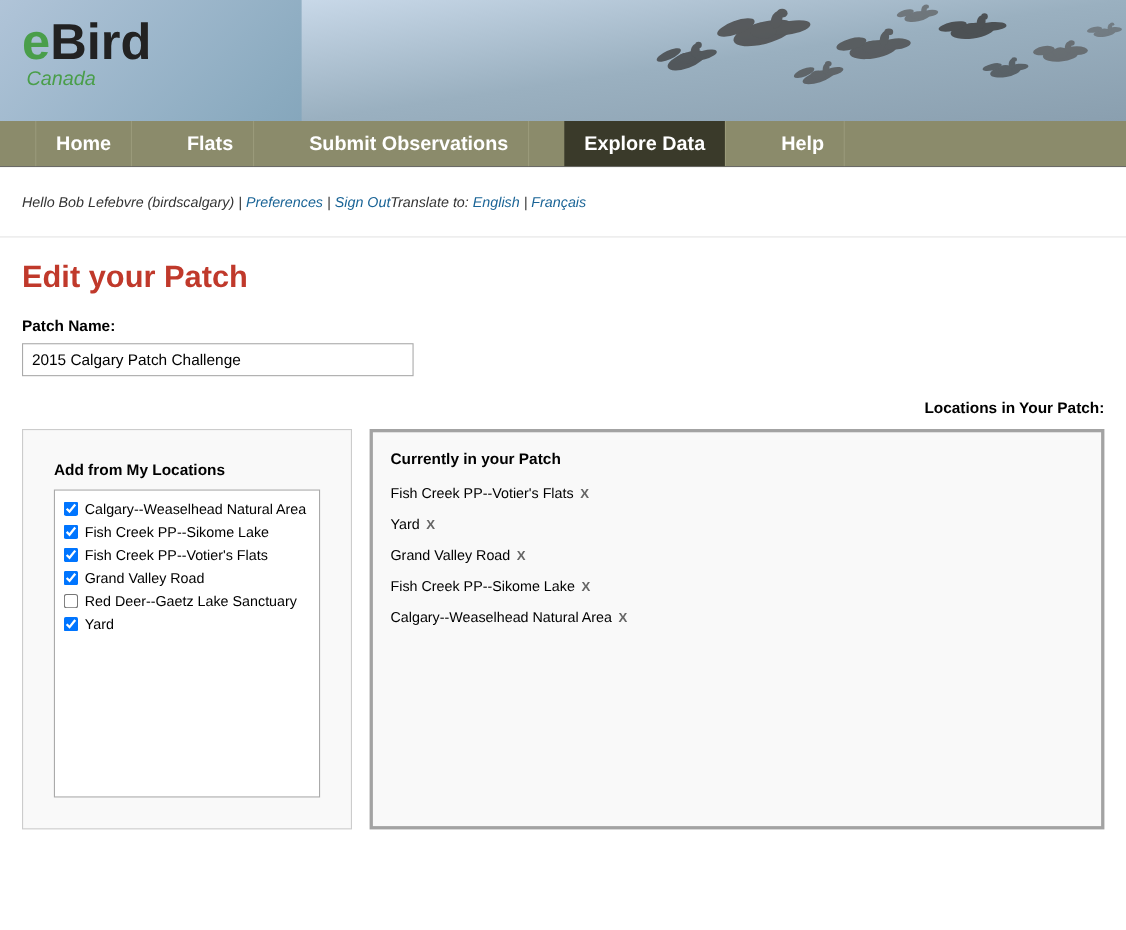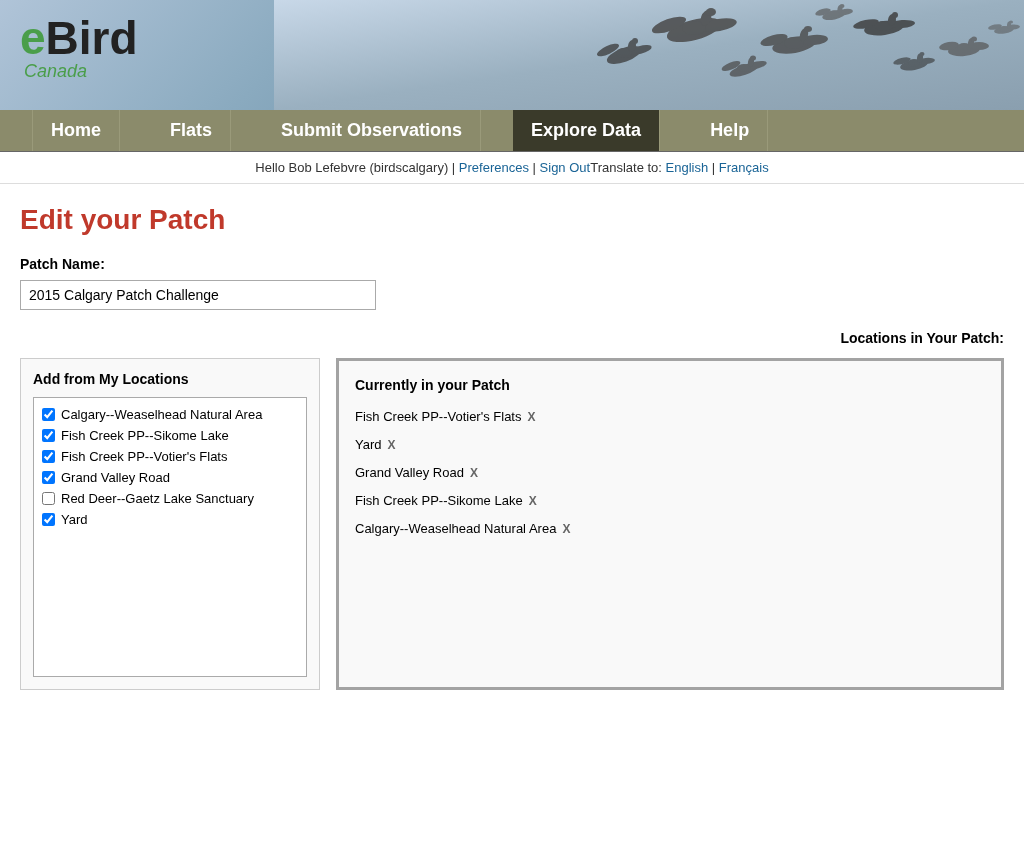--- a/index.html
+++ b/index.html
@@ -59,27 +59,28 @@
       border-left: 1px solid #9a9a7a;
     }
     .nav-item.active {
       background: #3a3a2a;
       color: #fff;
     }
 
     
     .user-bar {
       display: flex;
-      justify-content: center;
+      justify-content: flex-start;
       align-items: center;
-      padding: 8px 20px;
+      padding: 24px 20px;
       font-size: 13px;
       color: #333;
       border-bottom: 1px solid #ddd;
       background: #fff;
+      font-style: italic;
     }
     .user-bar a {
       color: #1a6496;
       text-decoration: none;
     }
     .translate-section {
       font-size: 13px;
     }
     .translate-section a {
       color: #1a6496;
@@ -122,21 +123,21 @@
 
     .locations-container {
       display: flex;
       gap: 16px;
     }
 
     
     .add-locations-panel {
       width: 300px;
       border: 1px solid #ccc;
-      padding: 12px;
+      padding: 28px;
       background: #f9f9f9;
     }
     .panel-title {
       font-weight: bold;
       font-size: 14px;
       margin-bottom: 10px;
     }
     .location-list-box {
       border: 1px solid #aaa;
       background: #fff;

